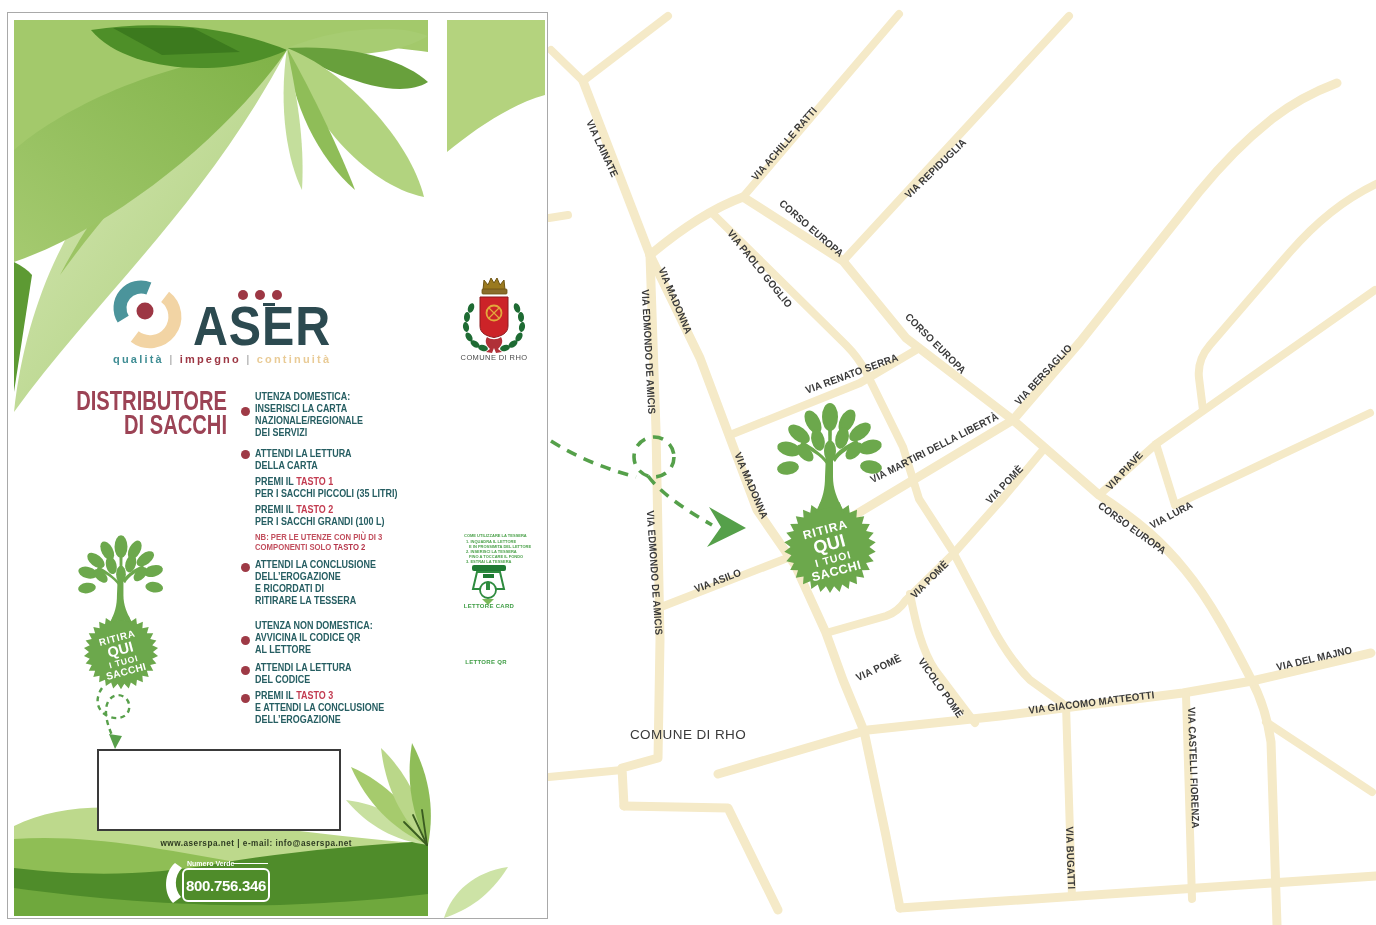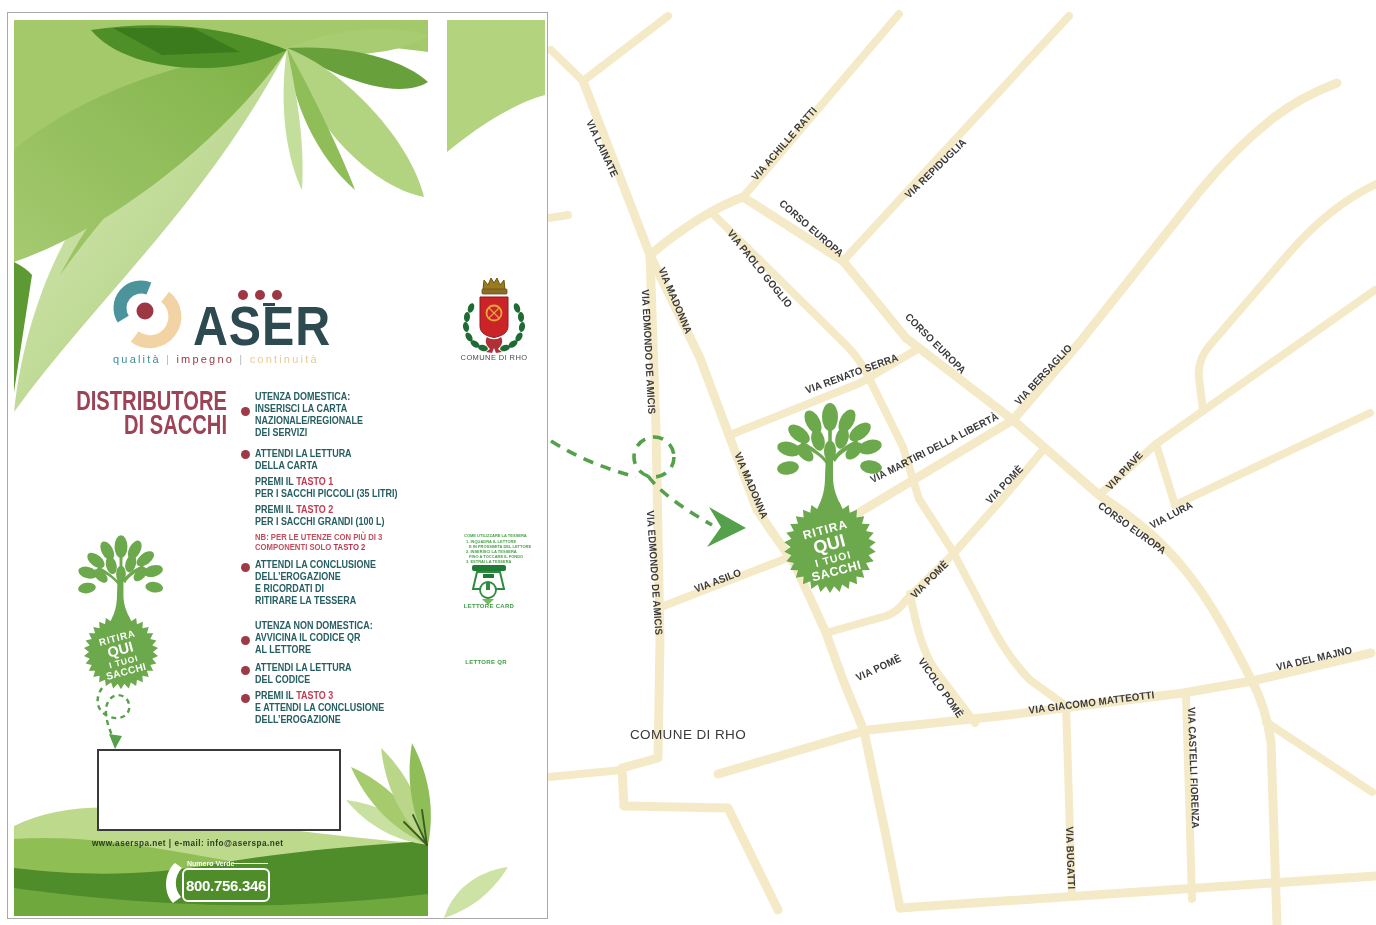--- a/index.html
+++ b/index.html
@@ -300,21 +300,21 @@
     <rect x="183" y="869" width="86" height="32" rx="5" fill="none" stroke="#fff" stroke-width="2"></rect>
     <text x="226" y="891" font-size="15" fill="#fff" font-weight="bold" text-anchor="middle" style="letter-spacing:-.3px">800.756.346</text>
     <path fill="#fff" d="M 175,863 C 164,872 163,893 173,903 L 181,897 C 174,889 174,876 182,868 Z"></path>
   </g>
 </svg>
 
 <div class="abs" style="left:185px;top:286px;font-size:55px;font-weight:bold;color:#2c4a50;letter-spacing:1px;transform:scaleX(.88);transform-origin:left top;line-height:1">ASER</div>
 
 <div class="abs" style="left:255px;top:290px;width:12px;height:2.5px;background:#2c4a50"></div>
 
-<div class="abs" style="left:105px;top:340px;font-size:11px;font-weight:normal;letter-spacing:2.2px;white-space:nowrap"><span style="color:#3f8d94">qualità</span> <span style="color:#b9b9b9">|</span> <span style="color:#9d3744">impegno</span> <span style="color:#b9b9b9">|</span> <span style="color:#e9cb96">continuità</span></div>
+<div class="abs" style="left:105px;top:340px;font-size:11px;font-weight:bold;letter-spacing:2.2px;white-space:nowrap"><span style="color:#3f8d94">qualità</span> <span style="color:#b9b9b9">|</span> <span style="color:#9d3744">impegno</span> <span style="color:#b9b9b9">|</span> <span style="color:#e9cb96">continuità</span></div>
 
 <div class="abs" style="left:4px;top:376px;width:215px;text-align:right;font-size:28px;font-weight:bold;color:#9c4355;line-height:24px;transform:scaleX(.72);transform-origin:right top">DISTRIBUTORE<br>DI SACCHI</div>
 
 <div class="abs" style="left:233px;top:394px;width:9px;height:9px;border-radius:50%;background:#9e3a46"></div>
 <div class="abs" style="left:233px;top:437px;width:9px;height:9px;border-radius:50%;background:#9e3a46"></div>
 <div class="abs" style="left:233px;top:550px;width:9px;height:9px;border-radius:50%;background:#9e3a46"></div>
 <div class="abs" style="left:233px;top:623px;width:9px;height:9px;border-radius:50%;background:#9e3a46"></div>
 <div class="abs" style="left:233px;top:653px;width:9px;height:9px;border-radius:50%;background:#9e3a46"></div>
 <div class="abs" style="left:233px;top:681px;width:9px;height:9px;border-radius:50%;background:#9e3a46"></div>
 
@@ -331,15 +331,15 @@
 <div class="abs" style="left:247px;top:544.5px;font-size:10.8px;font-weight:bold;color:#265e62;line-height:12px;transform:scaleX(.83);transform-origin:left top;white-space:nowrap">ATTENDI LA CONCLUSIONE<br>DELL’EROGAZIONE<br>E RICORDATI DI<br>RITIRARE LA TESSERA</div>
 
 <div class="abs" style="left:247px;top:605.5px;font-size:10.8px;font-weight:bold;color:#265e62;line-height:12px;transform:scaleX(.83);transform-origin:left top;white-space:nowrap">UTENZA NON DOMESTICA:<br>AVVICINA IL CODICE QR<br>AL LETTORE</div>
 
 <div class="abs" style="left:247px;top:647.5px;font-size:10.8px;font-weight:bold;color:#265e62;line-height:12px;transform:scaleX(.83);transform-origin:left top;white-space:nowrap">ATTENDI LA LETTURA<br>DEL CODICE</div>
 
 <div class="abs" style="left:247px;top:675.5px;font-size:10.8px;font-weight:bold;color:#265e62;line-height:12px;transform:scaleX(.83);transform-origin:left top;white-space:nowrap">PREMI IL <span style="color:#c23b50">TASTO 3</span><br>E ATTENDI LA CONCLUSIONE<br>DELL’EROGAZIONE</div>
 
 <div class="abs" style="left:89px;top:736px;width:240px;height:78px;border:2.5px solid #3a3a3a;background:#fff"></div>
 
-<div class="abs" style="left:84px;top:826px;width:260px;text-align:left;font-size:8.2px;font-weight:bold;letter-spacing:.5px;color:#2e3b22;white-space:nowrap">www.aserspa.net | e-mail: info@aserspa.net</div>
+<div class="abs" style="left:84px;top:826px;width:260px;text-align:right;font-size:8.2px;font-weight:bold;letter-spacing:.5px;color:#2e3b22;white-space:nowrap">www.aserspa.net | e-mail: info@aserspa.net</div>
 
 </div>
 
 </body></html>

